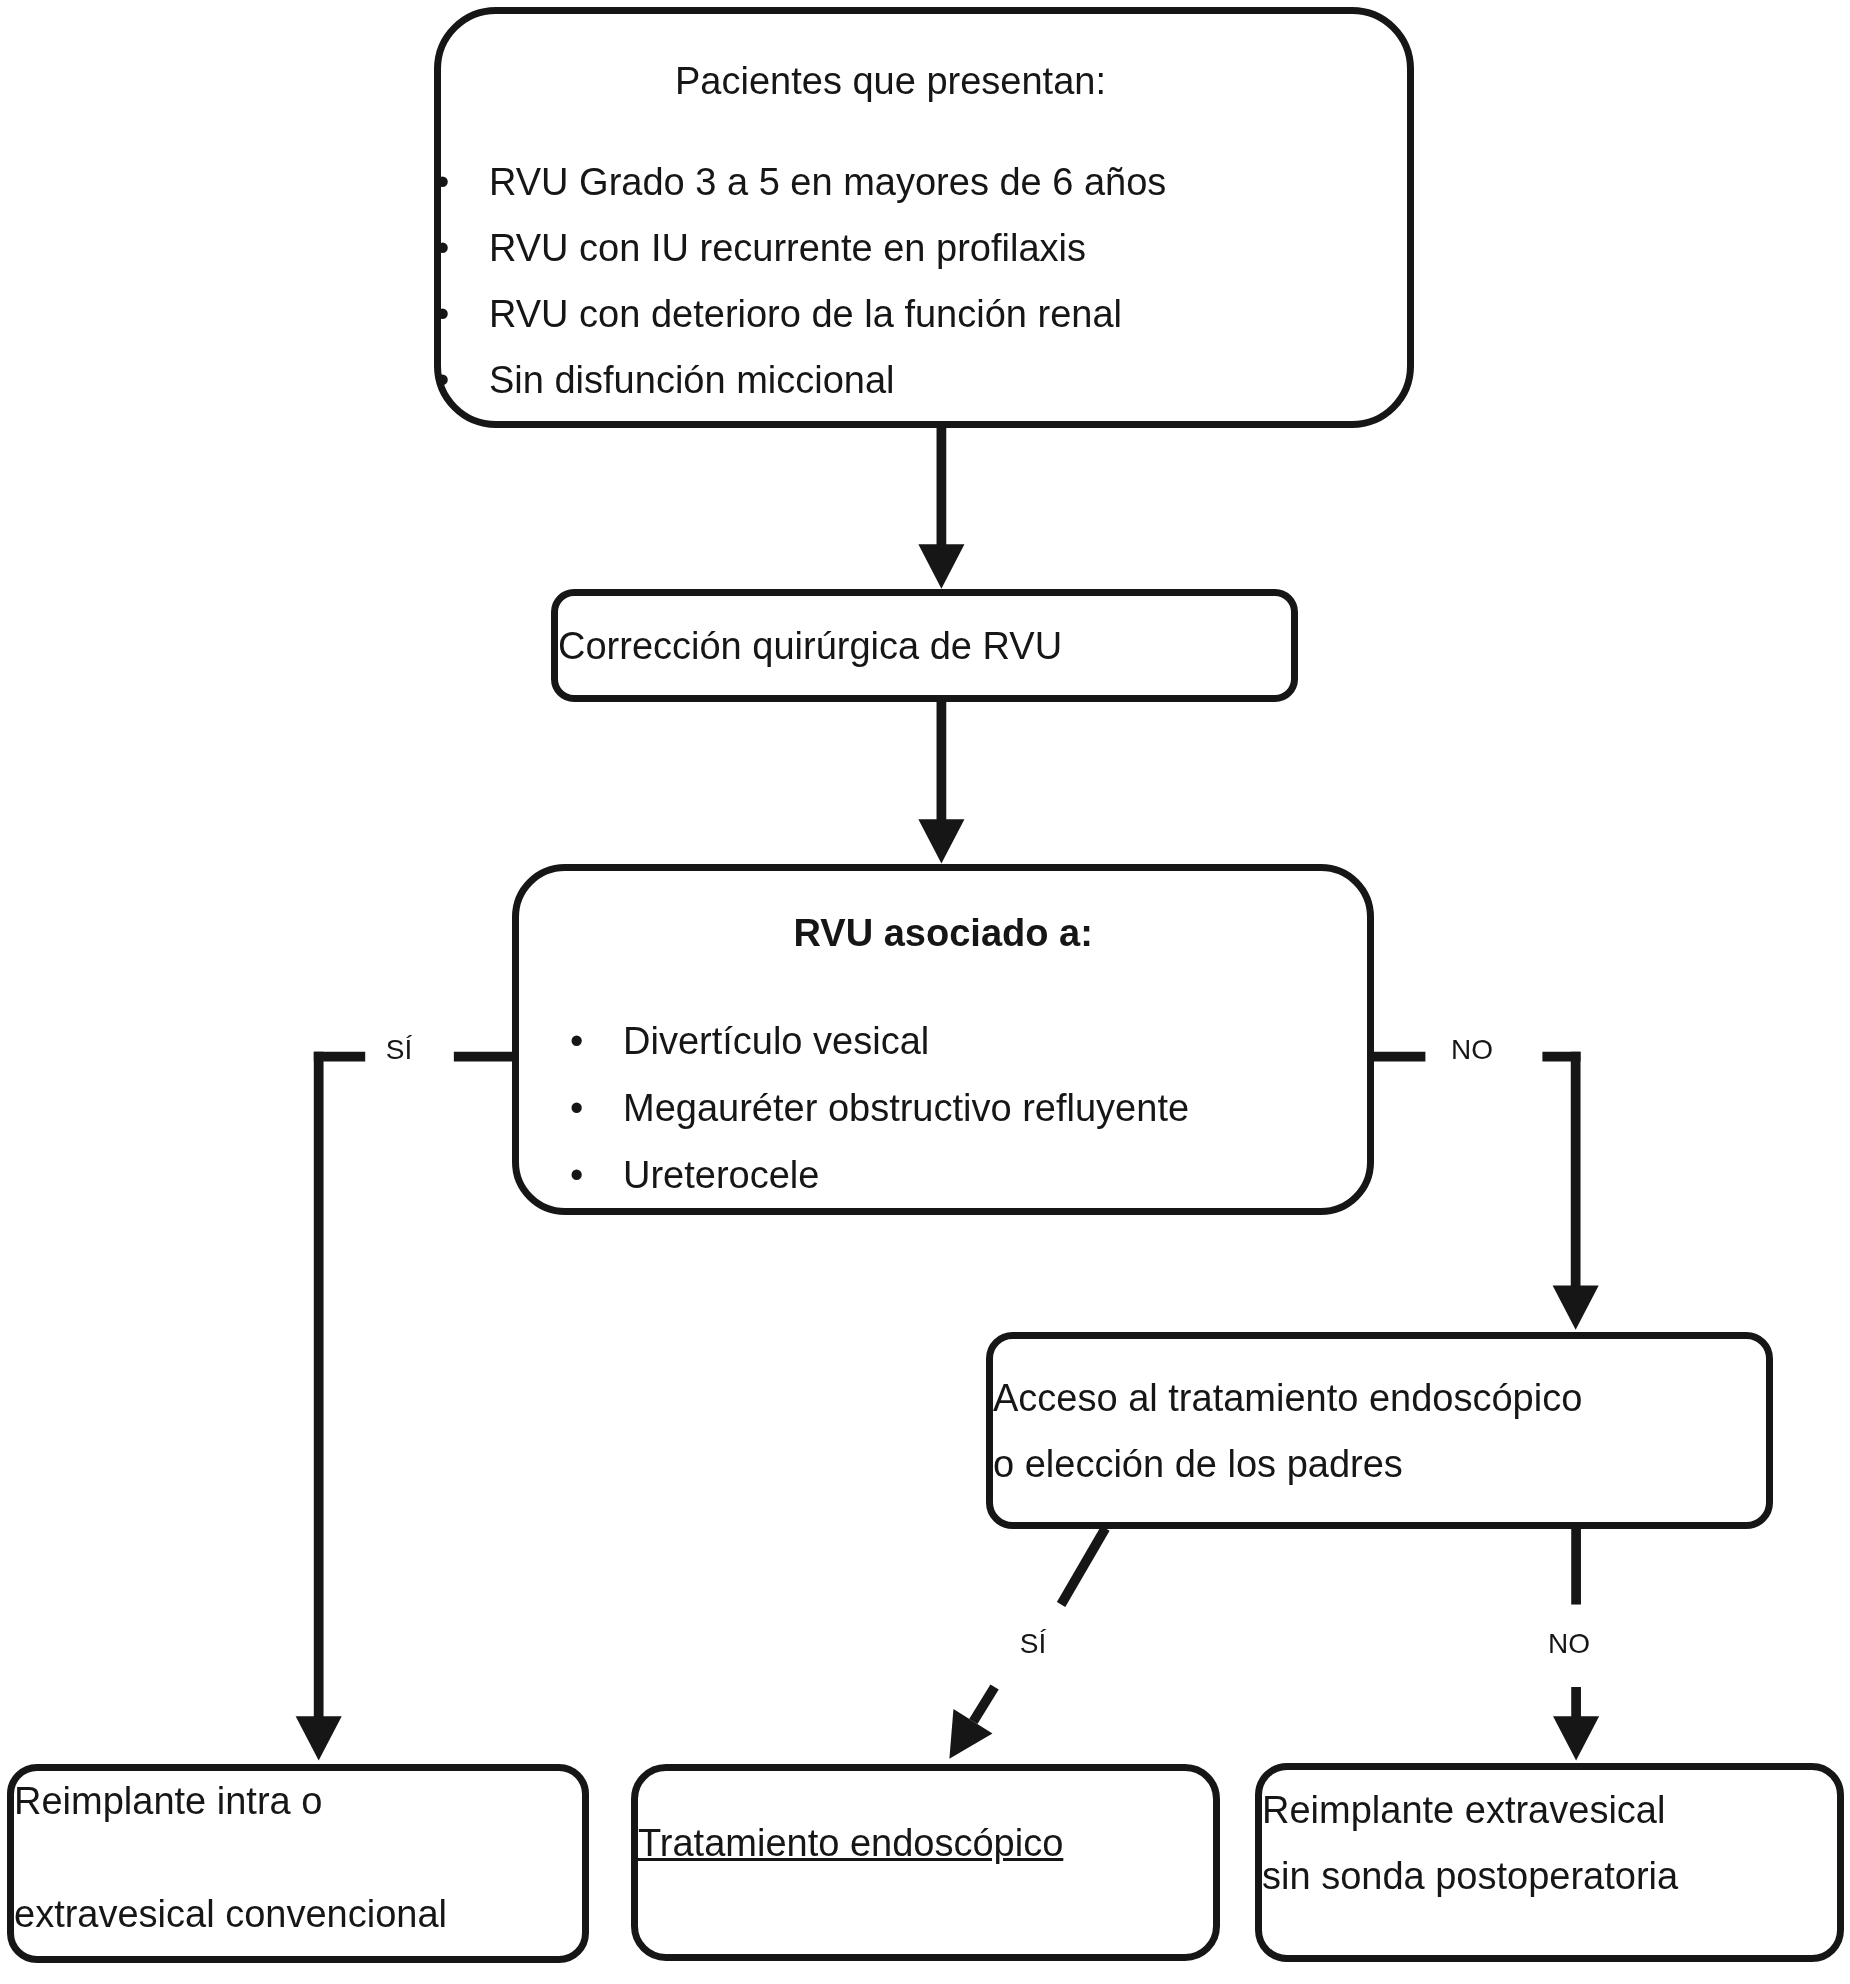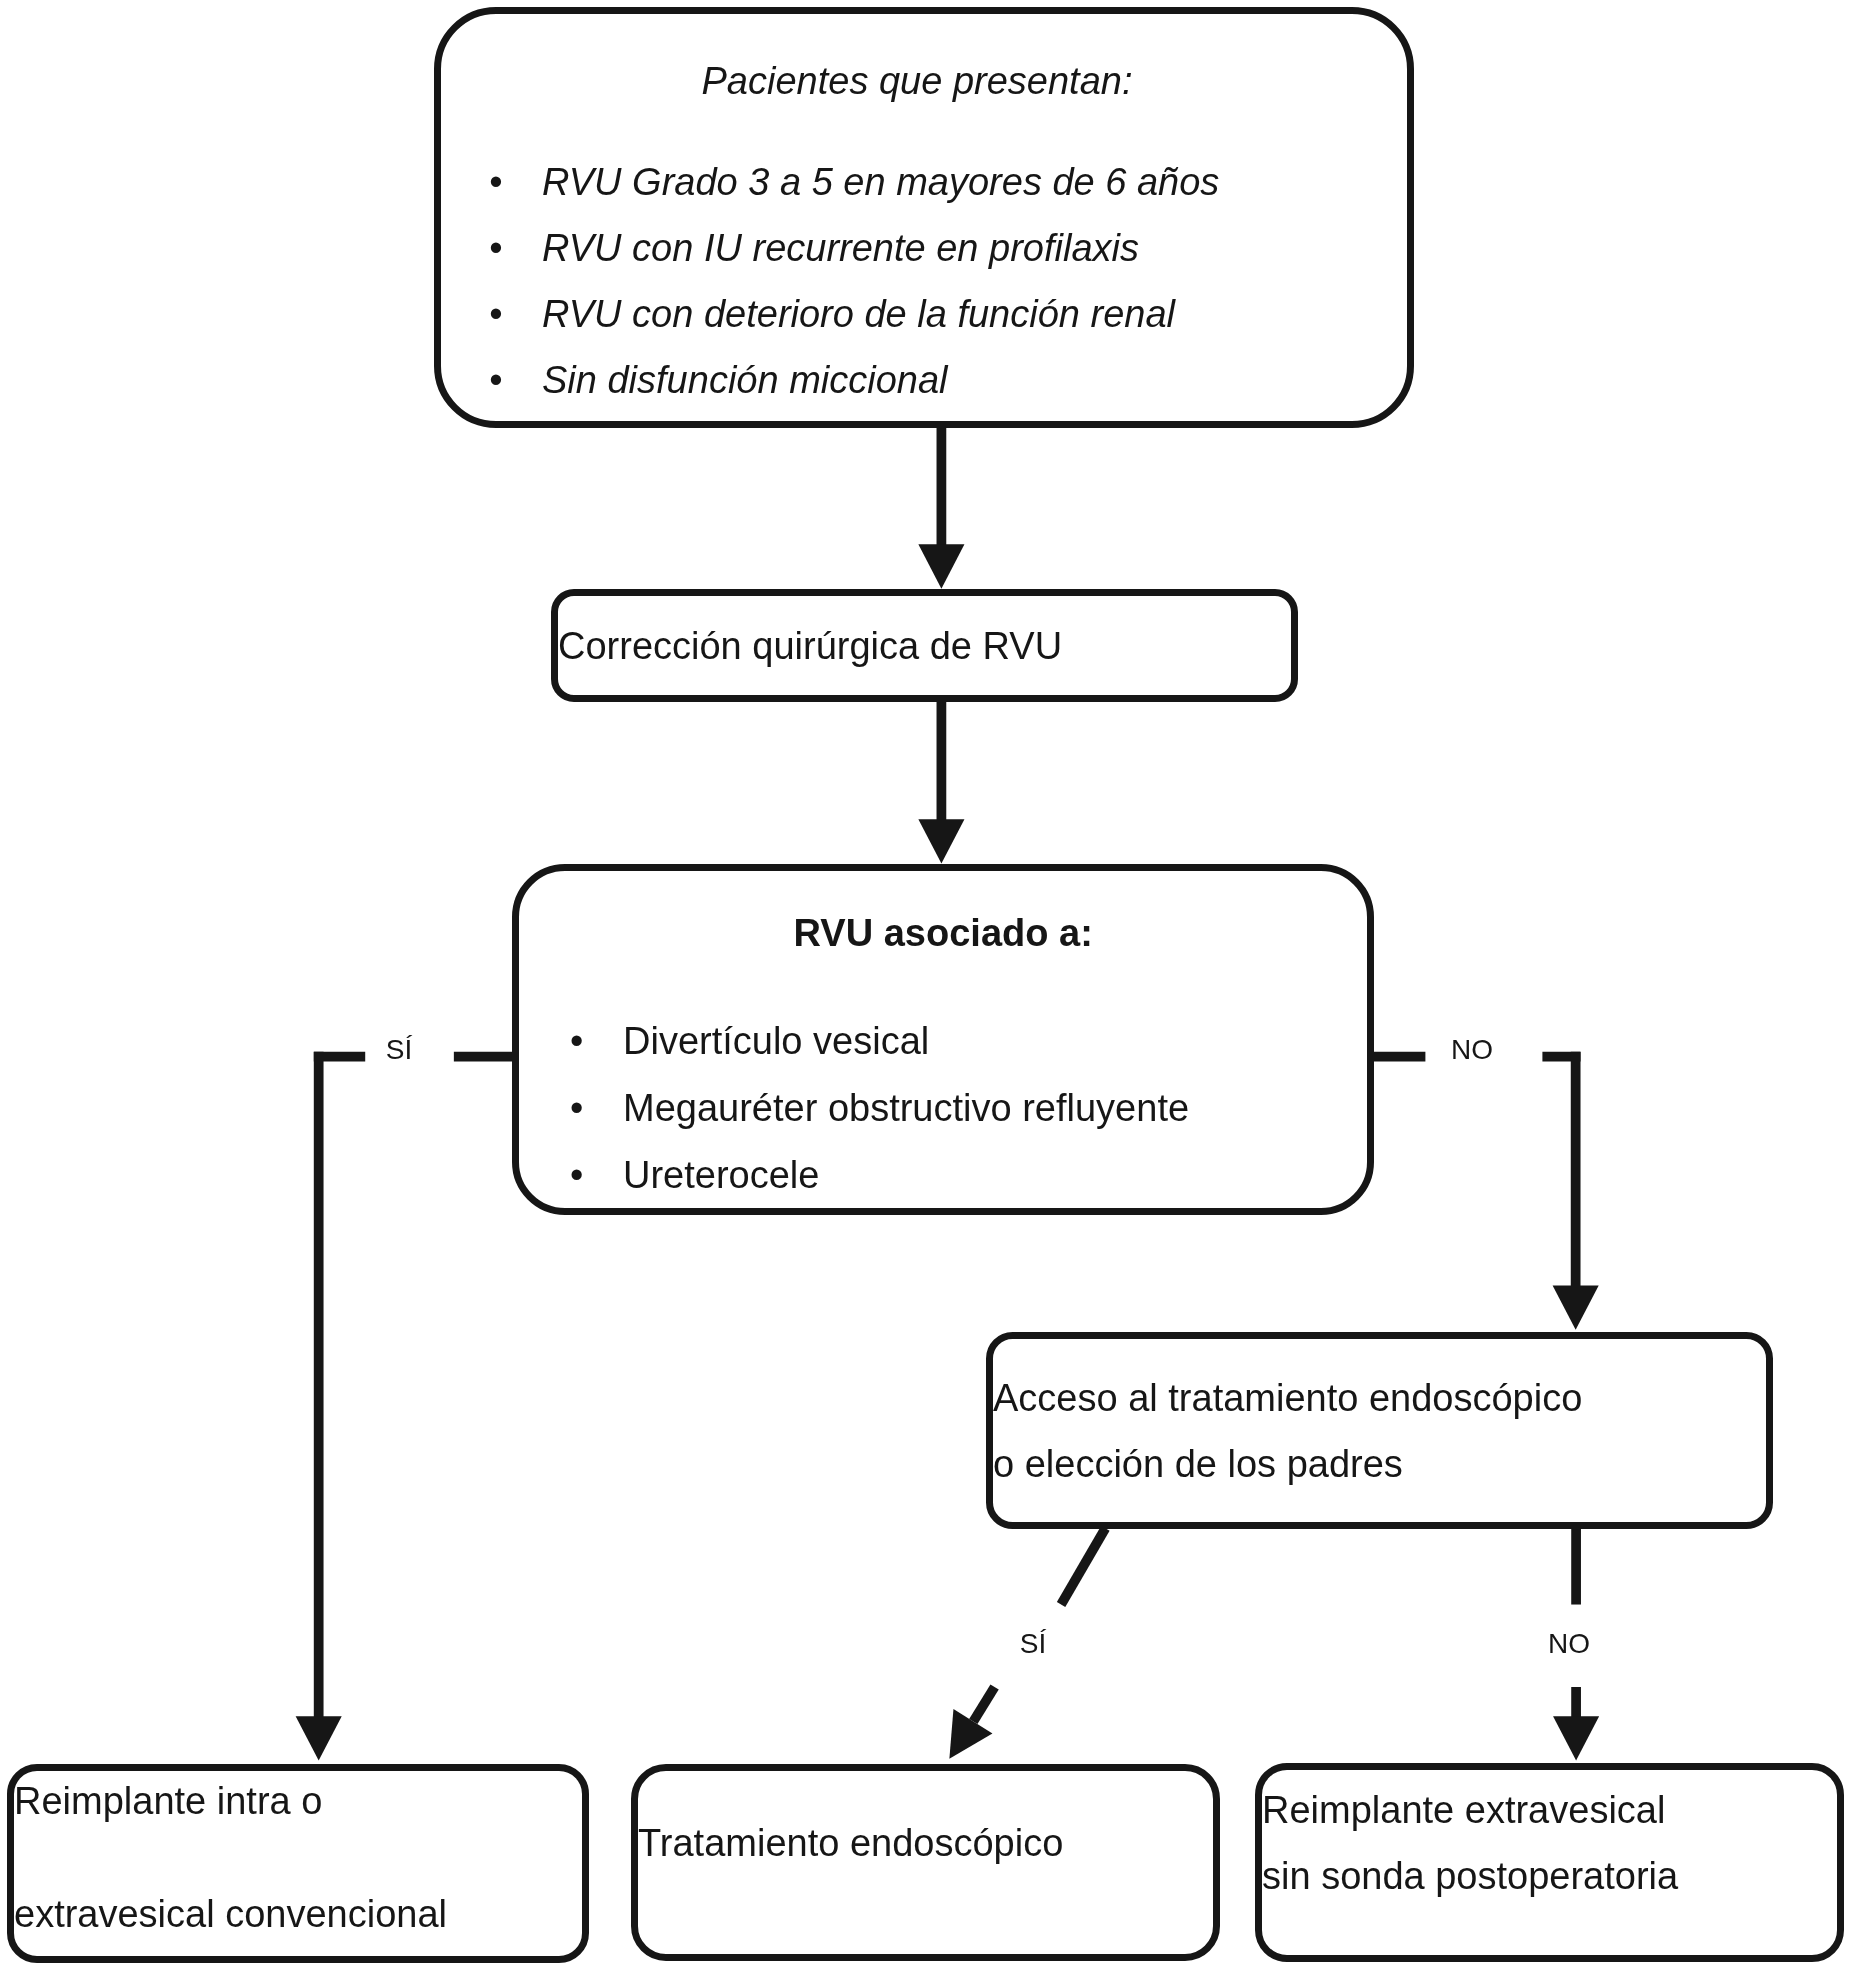--- a/index.html
+++ b/index.html
@@ -20,35 +20,35 @@
     display:flex; flex-direction:column; align-items:flex-start; justify-content:center;
     text-align:center;
   }
   .node-title { display:block; text-align:center; font-size:38px; }
   ul.bullets { list-style:none; margin:0; padding:0; }
   ul.bullets li { position:relative; font-size:38px; }
   ul.bullets .bullet-marker { position:absolute; left:-53px; top:0; }
   .cline { display:block; line-height:66px; font-size:38px; }
 
   
-  #node-pacientes { left:434px; top:7px;   width:980px; height:421px; border-radius:62px; padding:46px 35px 0 101px;font-style:italic; }
+  #node-pacientes { left:434px; top:7px;   width:980px; height:421px; border-radius:62px; padding:46px 35px 0 48px; }
   #node-pacientes .node-title { margin-left:-80px; }
   #node-pacientes ul.bullets { margin-top:46px; }
   #node-pacientes ul.bullets li { line-height:66px; }
 
   #node-correccion { left:551px; top:589px; width:747px; height:113px; border-radius:23px; }
 
   #node-rvu-asociado { left:512px; top:864px; width:862px; height:351px; border-radius:53px; padding:41px 26.6px 0 104px; }
   #node-rvu-asociado .node-title { margin-left:-77px;font-weight:bold; }
   #node-rvu-asociado ul.bullets { margin-top:53px; }
   #node-rvu-asociado ul.bullets li { line-height:67px; }
 
   #node-acceso { left:986px; top:1332px; width:787px; height:197px; border-radius:26.6px; }
   #node-reimplante-convencional { left:7px; top:1764px; width:582px; height:199px; border-radius:30px; padding-bottom:12.4px;gap:47px; }
-  #node-tratamiento-endoscopico { left:631px; top:1764px; width:589px; height:197px; border-radius:35px; padding-bottom:39px; }
+  #node-tratamiento-endoscopico { left:631px; top:1764px; width:589px; height:197px; border-radius:35px; padding-bottom:39px;text-decoration:underline; }
   #node-reimplante-extravesical { left:1255px; top:1763px; width:589px; height:199px; border-radius:32px; padding-bottom:39px; }
 
   
   svg.connector-layer { position:absolute; left:0; top:0; z-index:0; }
   svg.connector-layer line { stroke:var(--ink); stroke-width:11; }
   svg.connector-layer polygon { fill:var(--ink); stroke:none; }
   .node { z-index:1; }
 
   .edge-label {
     position:absolute; z-index:2; font-size:28px; line-height:1;

